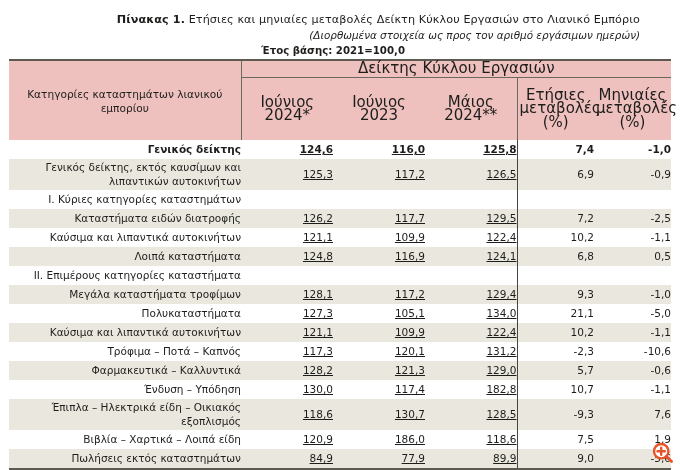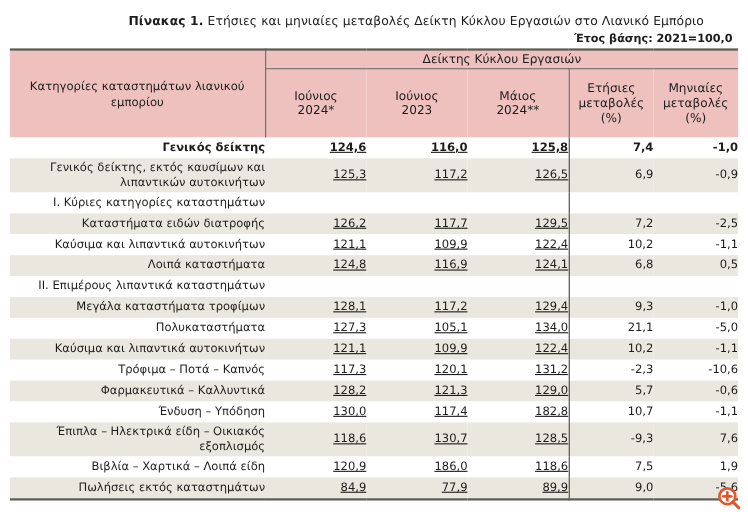--- a/index.html
+++ b/index.html
@@ -32,21 +32,21 @@
     font-weight: bold;
   }
   .title-line2 {
     font-size: 10.4px;
     font-style: italic;
     line-height: 14px;
     margin-top: 1px;
     white-space: nowrap;
   }
   .base-year {
-    text-align: right;
+    text-align: center;
     font-size: 10.2px;
     font-weight: bold;
     padding: 3px 14px 3px 0;
     white-space: nowrap;
   }
 
   
   .table-wrap {
     padding: 0 9px 0 9px;
   }
@@ -61,21 +61,21 @@
     padding: 0;
     margin: 0;
     vertical-align: middle;
     font-weight: normal;
   }
 
   
   .hd {
     background: #eec1bf;
     text-align: center;
-    font-size: 11px;
+    font-size: 15px;
     line-height: 13.5px;
     color: #1d1d1b;
   }
   .hd-span {
     height: 16px;
     border-bottom: 1.1px solid #6b6860;
   }
   .hd-rowcat {
     text-align: center;
     padding: 0 8px;
@@ -124,20 +124,21 @@
     bottom: 6px;
     width: 22px;
     height: 22px;
   }
 </style>
 </head>
 <body>
 
 <div class="title-block">
   <div class="title-line1"><span class="strong">Πίνακας 1.</span><span> Ετήσιες και μηνιαίες μεταβολές Δείκτη Κύκλου Εργασιών στο Λιανικό Εμπόριο</span></div>
+  <div class="title-line2">(Διορθωμένα στοιχεία ως προς τον αριθμό εργάσιμων ημερών)</div>
 </div>
 <div class="base-year">Έτος βάσης: 2021=100,0</div>
 
 <div class="table-wrap">
   <table class="grid">
     <colgroup>
       <col style="width:232px">
       <col style="width:92px">
       <col style="width:92px">
       <col style="width:92px">
@@ -218,21 +219,21 @@
         </tr>
         <tr class="r shaded">
           <td class="lbl">Λοιπά καταστήματα</td>
           <td class="num">124,8</td>
           <td class="num">116,9</td>
           <td class="num">124,1</td>
           <td class="pct sep-l">6,8</td>
           <td class="pct">0,5</td>
         </tr>
         <tr class="r plain">
-          <td class="lbl">II. Επιμέρους λιπαντικά καταστημάτων</td>
+          <td class="lbl">II. Επιμέρους κατηγορίες καταστήματα</td>
           <td class="num"></td>
           <td class="num"></td>
           <td class="num"></td>
           <td class="pct sep-l"></td>
           <td class="pct"></td>
         </tr>
         <tr class="r shaded">
           <td class="lbl">Μεγάλα καταστήματα τροφίμων</td>
           <td class="num">128,1</td>
           <td class="num">117,2</td>

